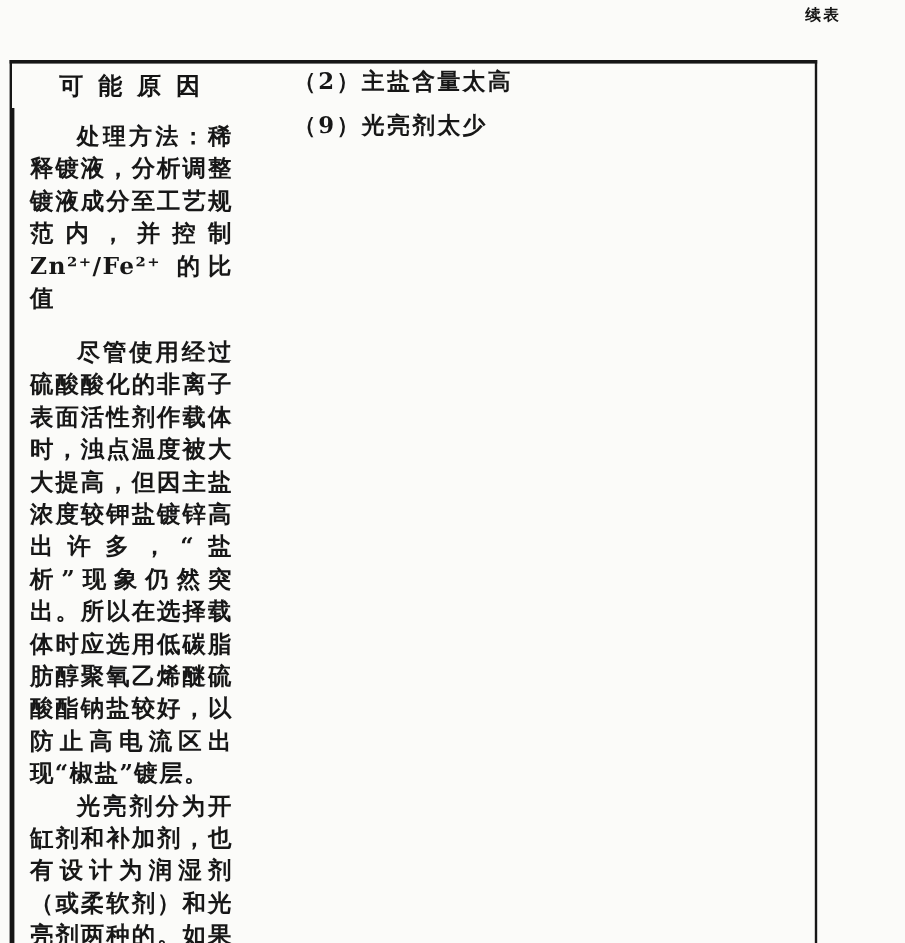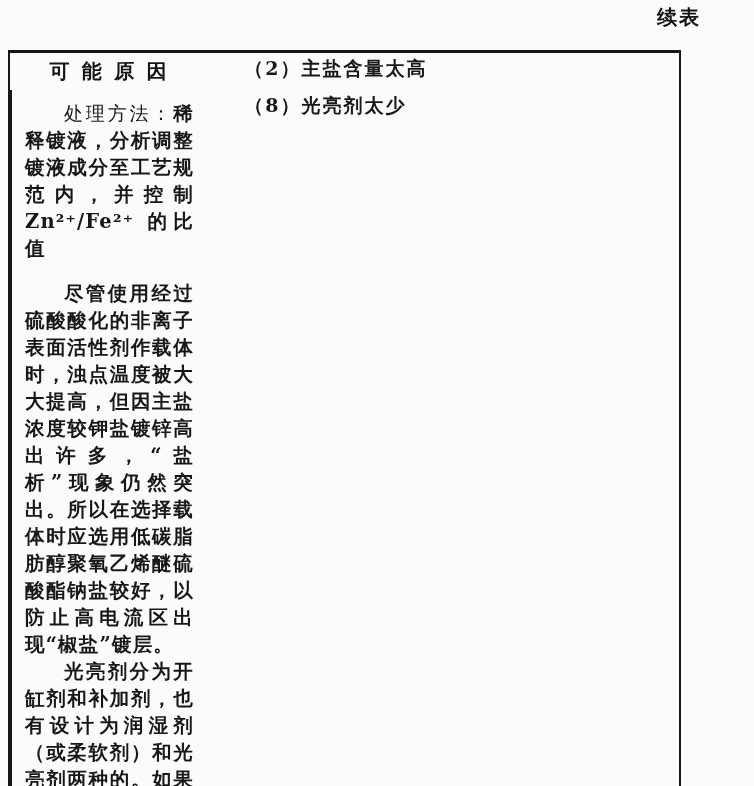--- a/index.html
+++ b/index.html
@@ -14,21 +14,21 @@
   }
   .page {
     position: relative;
     width: 754px;
     height: 786px;
   }
   .continued {
     position: absolute;
     top: 4px;
     right: 53px;
-    font-size: 20px;
+    font-size: 13px;
     font-weight: bold;
     letter-spacing: 2px;
     color: #141414;
   }
   .tbl {
     position: absolute;
     left: 8px;
     top: 50px;
     width: 673px;
     height: 751px;
@@ -75,21 +75,21 @@
     padding: 10px 12px 0 13px;
     text-align: justify;
     font-size: 19.5px;
     font-weight: 600;
     letter-spacing: 1.2px;
     color: #171717;
   }
   .analysis-cell p { margin: 0; text-indent: 2em; }
   .analysis-cell p.continuation { text-indent: 0; }
   .plabel {
-    font-weight: 400;
+    font-weight: 700;
     font-family: "DejaVu Sans", "Liberation Sans", sans-serif;
     font-size: 19px;
   }
 </style>
 </head>
 <body>
 
 <div class="page">
 
   <div class="continued">续表</div>
@@ -99,21 +99,21 @@
     <div class="cell th th-cause">可能原因</div>
 
     <div class="cell cause-cell row1-cause row1">
       <div class="inner">（2）主盐含量太高</div>
     </div>
     <div class="cell analysis-cell col-right row1">
       <p><span class="plabel">处理方法：</span><span>稀释镀液，分析调整镀液成分至工艺规范内，并控制 Zn²⁺/Fe²⁺ 的比值</span></p>
     </div>
 
     <div class="cell cause-cell row2">
-      <div class="inner">（8）光亮剂太少</div>
+      <div class="inner">（9）光亮剂太少</div>
     </div>
     <div class="cell analysis-cell col-right row2">
       <p>尽管使用经过硫酸酸化的非离子表面活性剂作载体时，浊点温度被大大提高，但因主盐浓度较钾盐镀锌高出许多，“盐析”现象仍然突出。所以在选择载体时应选用低碳脂肪醇聚氧乙烯醚硫酸酯钠盐较好，以防止高电流区出现“椒盐”镀层。</p>
       <p>光亮剂分为开缸剂和补加剂，也有设计为润湿剂（或柔软剂）和光亮剂两种的。如果镀液中光亮剂过低时，镀液的极化度差，不能获得光亮镀层，均镀能力差，不仅镀层粗糙，而且疏松、发灰、发暗；当光亮剂过多时，虽然可获得镜面光亮的镀层，但镀层中的光亮剂夹杂多，容易引起镀层与基体结合力不良，镀层脆性增大，严重时出现粉末状脱落，有的工件镀后钝化，干燥温度过高，镀层也易出现粉末状脱落，其原因还是溶液中光亮剂偏高所致。</p>
     </div>
 
   </div>
 </div>
 
 </body></html>

